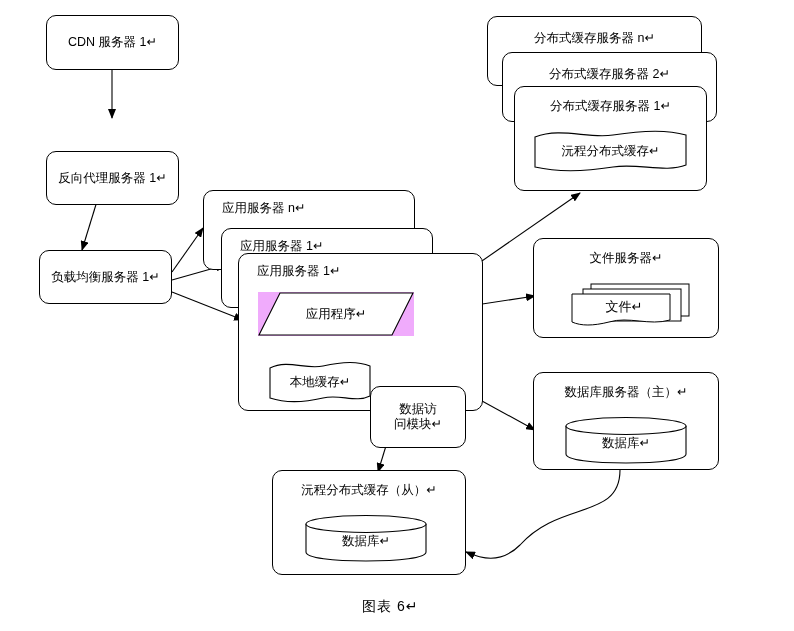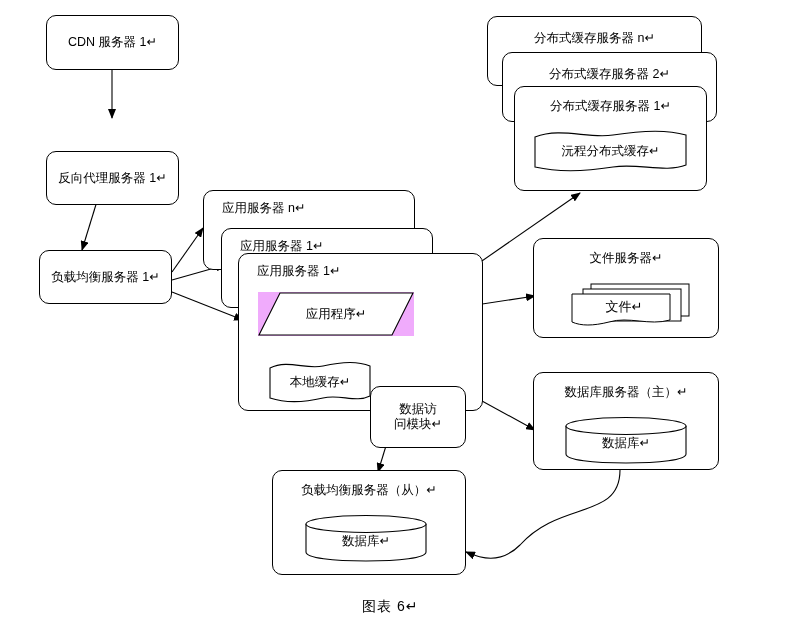--- a/index.html
+++ b/index.html
@@ -221,21 +221,21 @@
 
   <div class="cyl" style="left:565px; top:416px; width:122px; height:48px;">
     <svg viewBox="0 0 122 48" preserveAspectRatio="none">
       <path d="M1,10 L1,38 C1,44 28,47 61,47 C94,47 121,44 121,38 L121,10" fill="#ffffff" stroke="#000000" stroke-width="1.1"></path>
       <ellipse cx="61" cy="10" rx="60" ry="8.5" fill="#ffffff" stroke="#000000" stroke-width="1.1"></ellipse>
     </svg>
     <span class="cyl-text">数据库↵</span>
   </div>
 
   <div class="node rounded" style="left:272px; top:470px; width:194px; height:105px;">
-    <span style="position:absolute; left:0; right:0; top:12px;">负载均衡服务器（从）↵</span>
+    <span style="position:absolute; left:0; right:0; top:12px;">沅程分布式缓存（从）↵</span>
   </div>
 
   <div class="cyl" style="left:305px; top:514px; width:122px; height:48px;">
     <svg viewBox="0 0 122 48" preserveAspectRatio="none">
       <path d="M1,10 L1,38 C1,44 28,47 61,47 C94,47 121,44 121,38 L121,10" fill="#ffffff" stroke="#000000" stroke-width="1.1"></path>
       <ellipse cx="61" cy="10" rx="60" ry="8.5" fill="#ffffff" stroke="#000000" stroke-width="1.1"></ellipse>
     </svg>
     <span class="cyl-text">数据库↵</span>
   </div>
 

